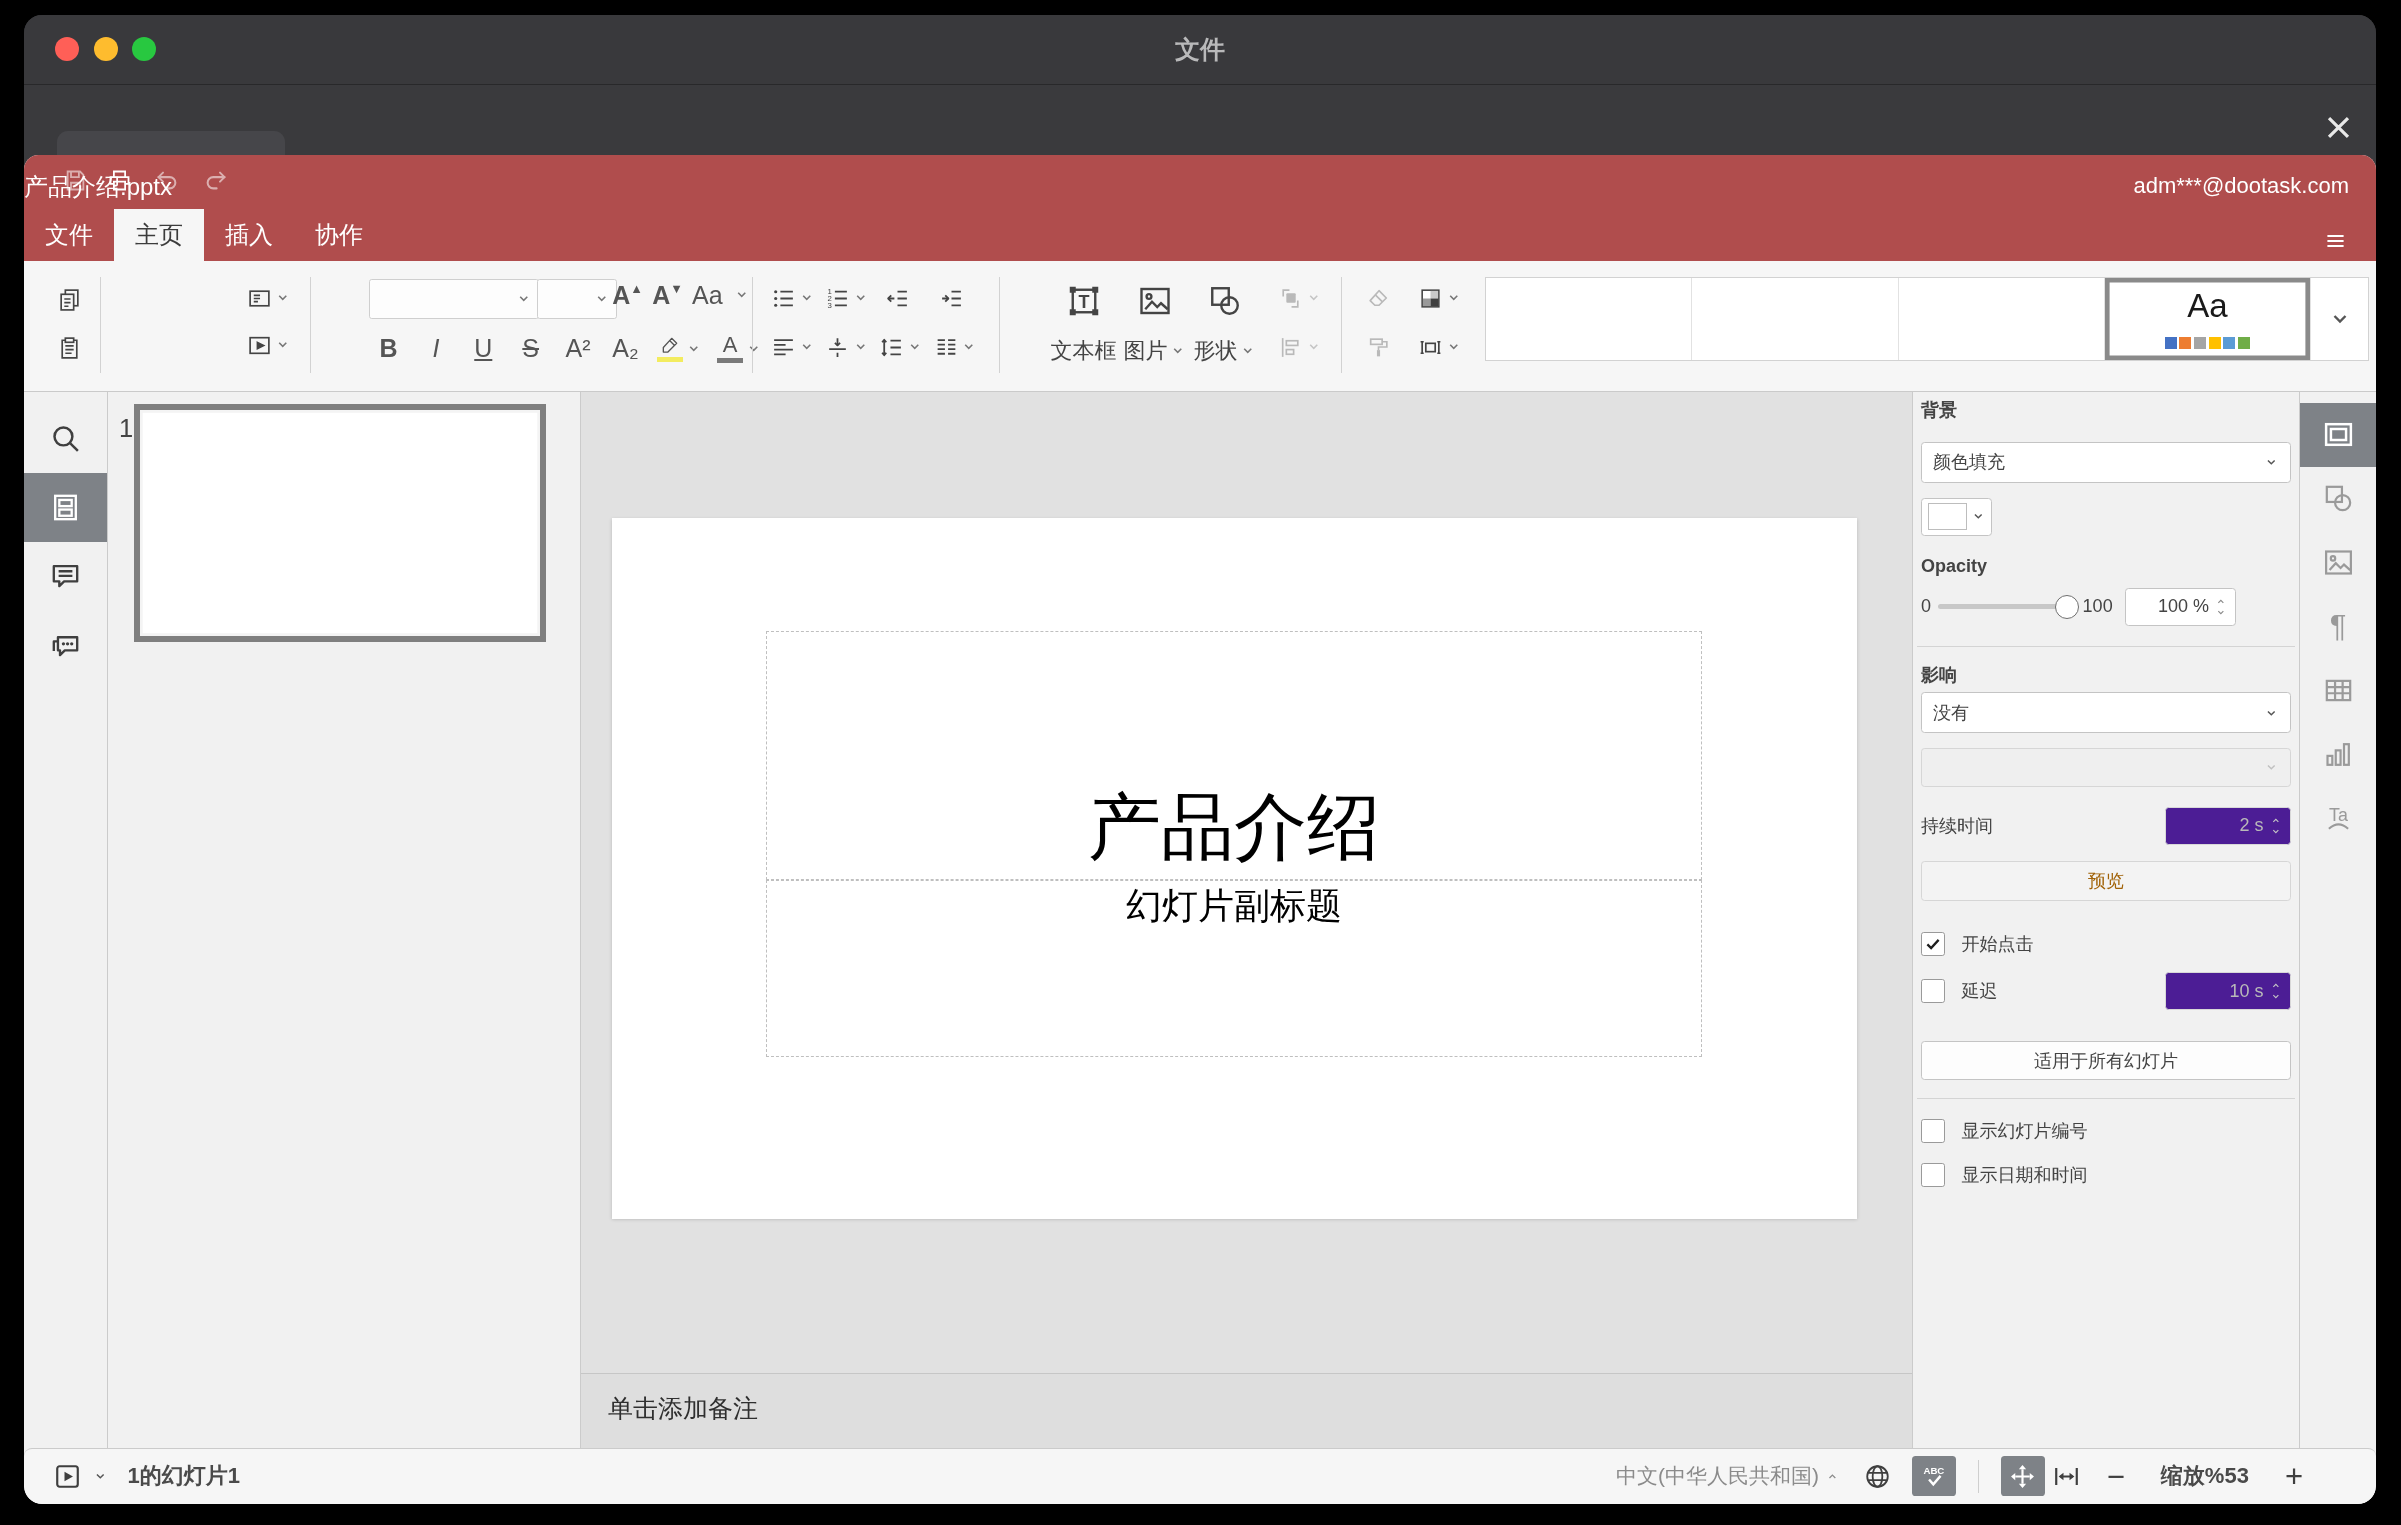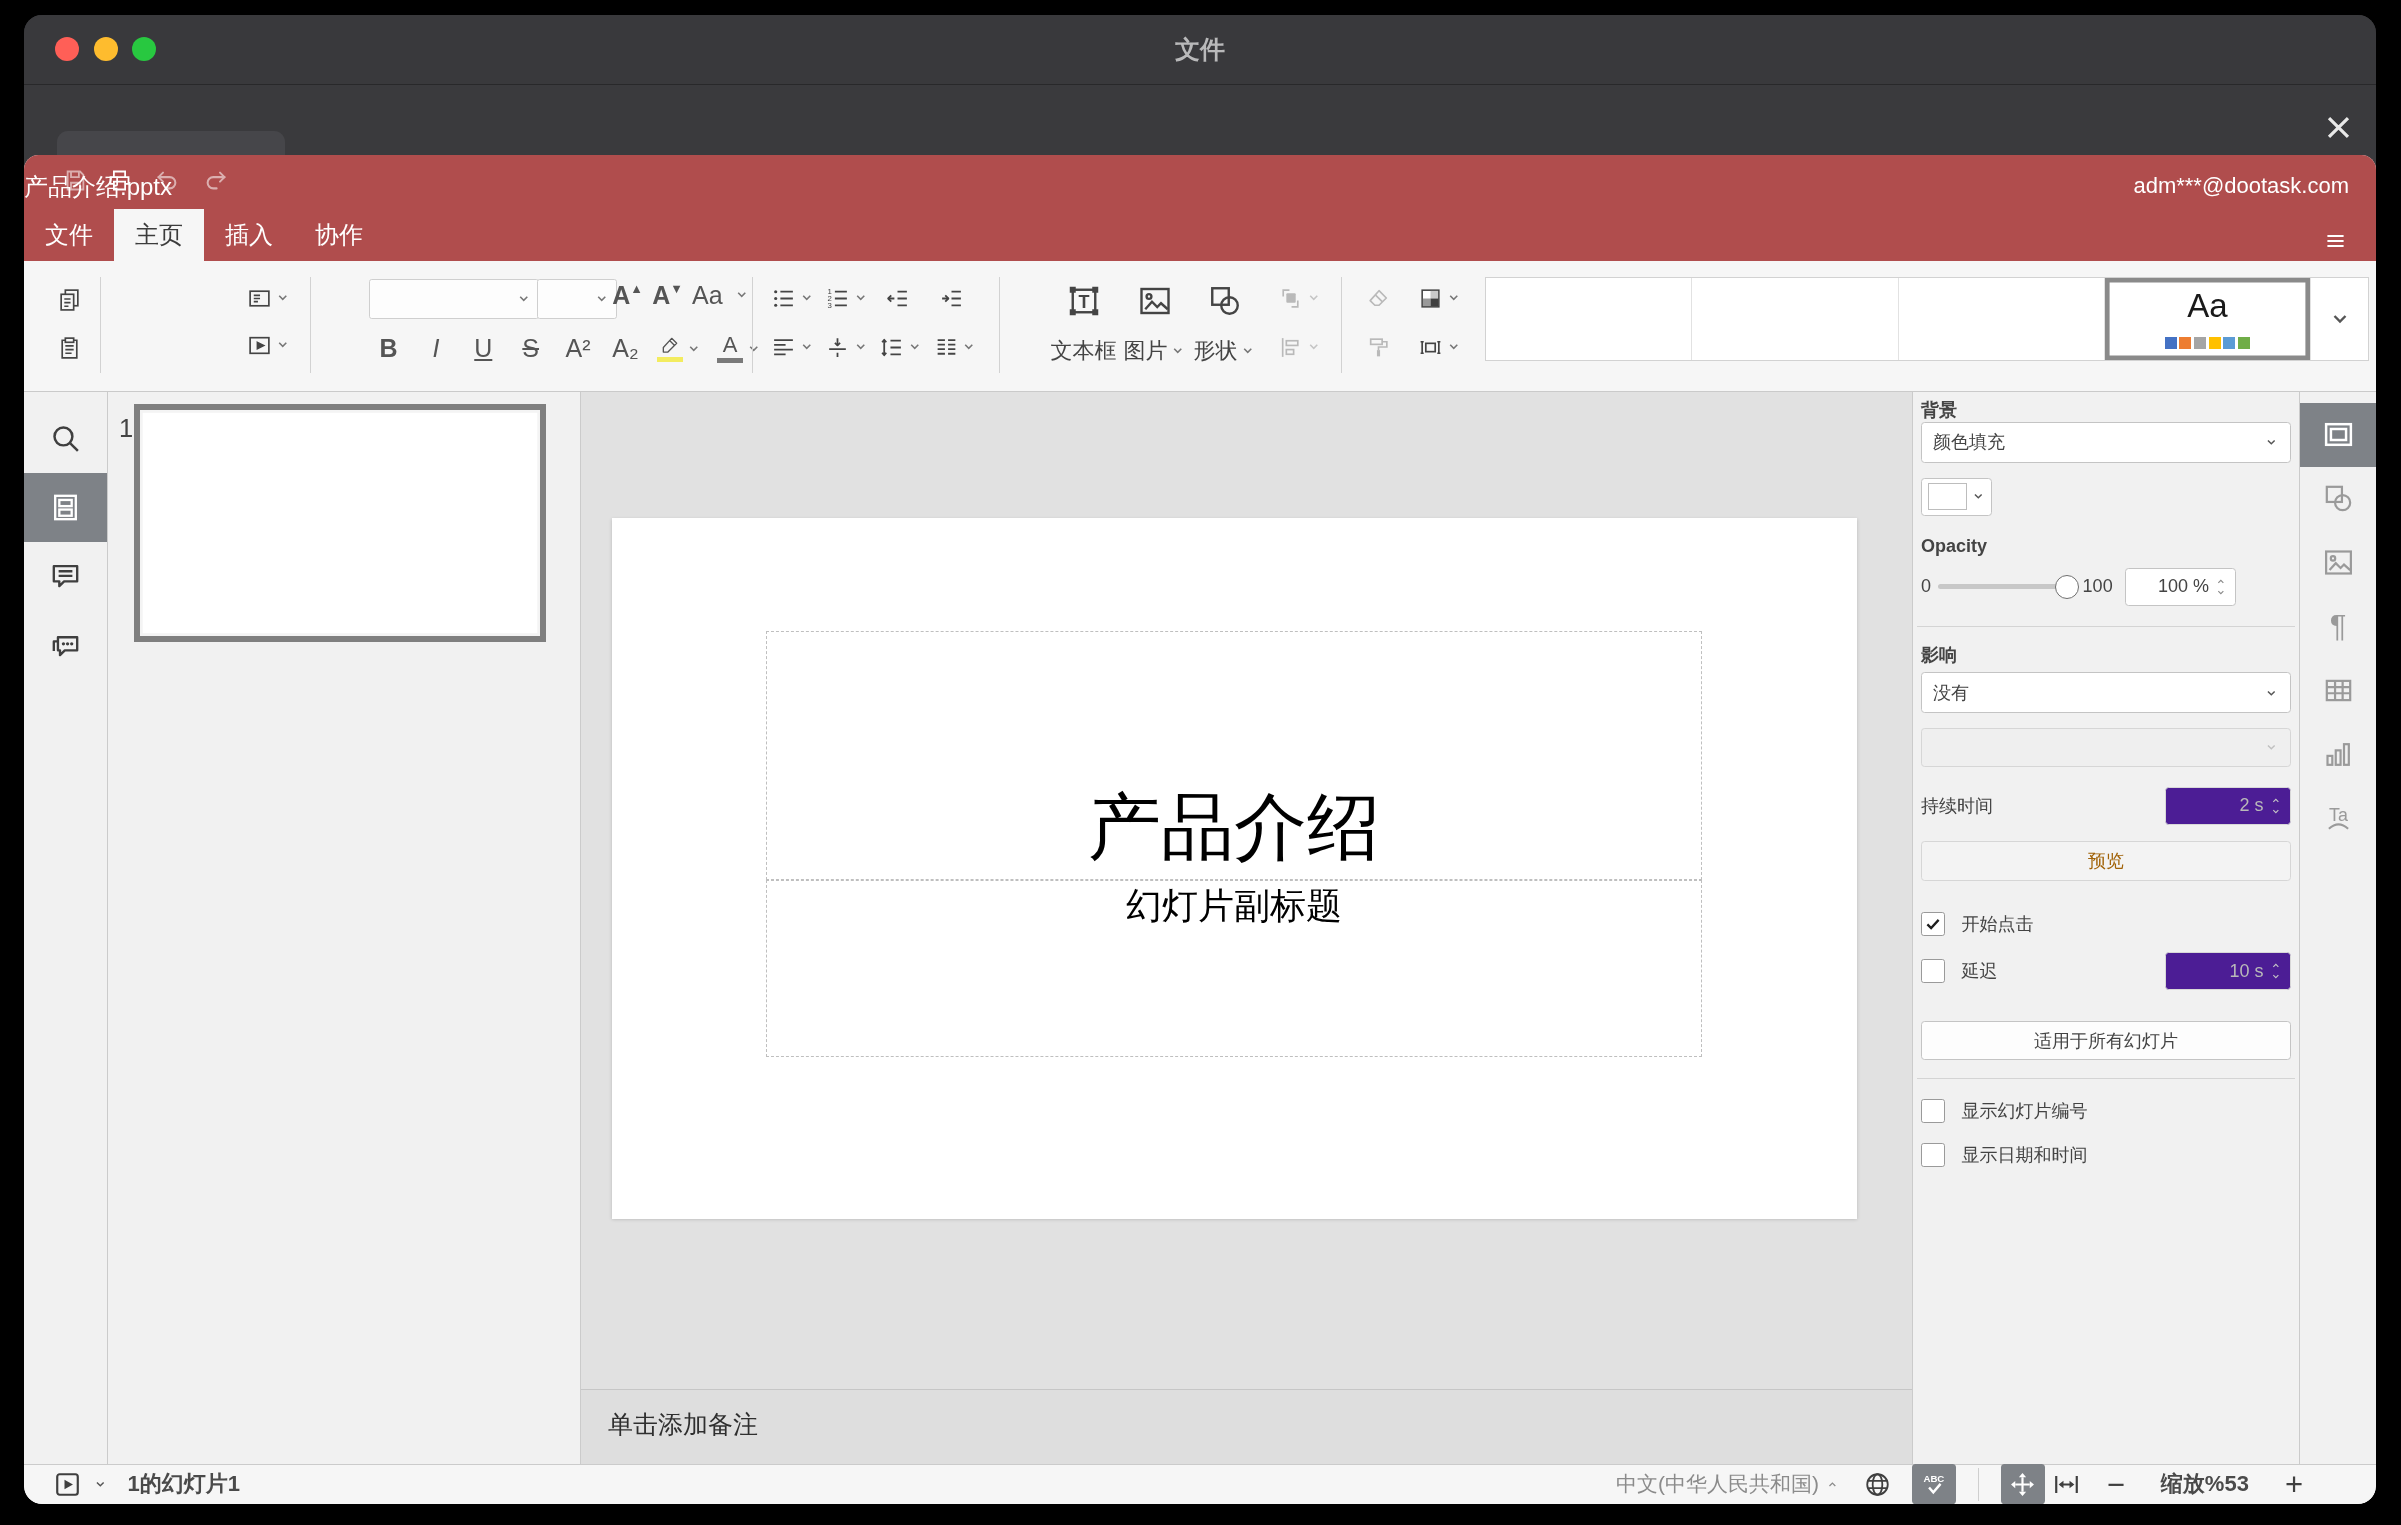--- a/index.html
+++ b/index.html
@@ -119,22 +119,22 @@
   .chk svg{width:18px;height:18px;color:#1d1d1d;}
 
   .right-iconbar{flex:none;width:77px;background:#f1f1f1;border-left:0.9px solid #cbcbcb;
                  box-sizing:border-box;padding-top:11px;}
   .rib-item{height:64px;display:flex;align-items:center;justify-content:center;color:#9a9a9a;cursor:pointer;}
   .rib-item.active{background:#7e8287;color:#fff;}
   .rib-item svg{width:33px;height:33px;}
   .rib-para{font-size:31px;line-height:1;}
 
   
-  .statusbar{flex:none;height:40px;background:#f6f6f6;border-top:0.9px solid #cbcbcb;box-sizing:border-box;
-             display:flex;align-items:center;padding:0 73px 0 29px;}
+  .statusbar{flex:none;height:56px;background:#f6f6f6;border-top:0.9px solid #cbcbcb;box-sizing:border-box;
+             display:flex;align-items:center;padding:0 73px 0 29px;border-radius:8px;}
   .sb-left{display:flex;align-items:center;gap:11px;}
   .sb-play{width:29px;height:29px;color:#3f3f3f;cursor:pointer;}
   .sb-car{width:14.6px;height:14.6px;color:#555;cursor:pointer;}
   .sb-info{font-size:22px;font-weight:600;color:#4a4a4a;margin-left:9px;}
   .sb-right{margin-left:auto;display:flex;align-items:center;}
   .sb-lang{font-size:21px;color:#8b8b8b;cursor:pointer;display:flex;align-items:center;gap:7.3px;}
   .sb-lang svg{width:12.8px;height:12.8px;color:#8b8b8b;}
   .sb-globe{width:29px;height:29px;color:#3f3f3f;margin-left:24px;cursor:pointer;}
   .sb-tile{width:44px;height:40px;background:#7e8287;border-radius:3.6px;color:#fff;display:flex;
            align-items:center;justify-content:center;cursor:pointer;}
@@ -730,21 +730,21 @@
               </div>
             </div>
           </div>
           <div class="notes">
             <span>单击添加备注</span>
           </div>
         </div>
 
         <div class="rpanel">
           <div class="rp-label" style="margin-top:6.4px">背景</div>
-          <div class="rp-select" style="margin-top:0">
+          <div class="rp-select" style="margin-top:20px">
             <span>颜色填充</span>
             <svg class="ic rp-car" viewBox="0 0 16 16" width="14.6" height="14.6">
                 <use href="#i-caret"></use>
               </svg>
           </div>
           <div class="swatch-btn" style="margin-top:14.6px">
             <span class="swatch"></span>
             <svg class="ic rp-car" viewBox="0 0 16 16" width="14.6" height="14.6">
                 <use href="#i-caret"></use>
               </svg>

